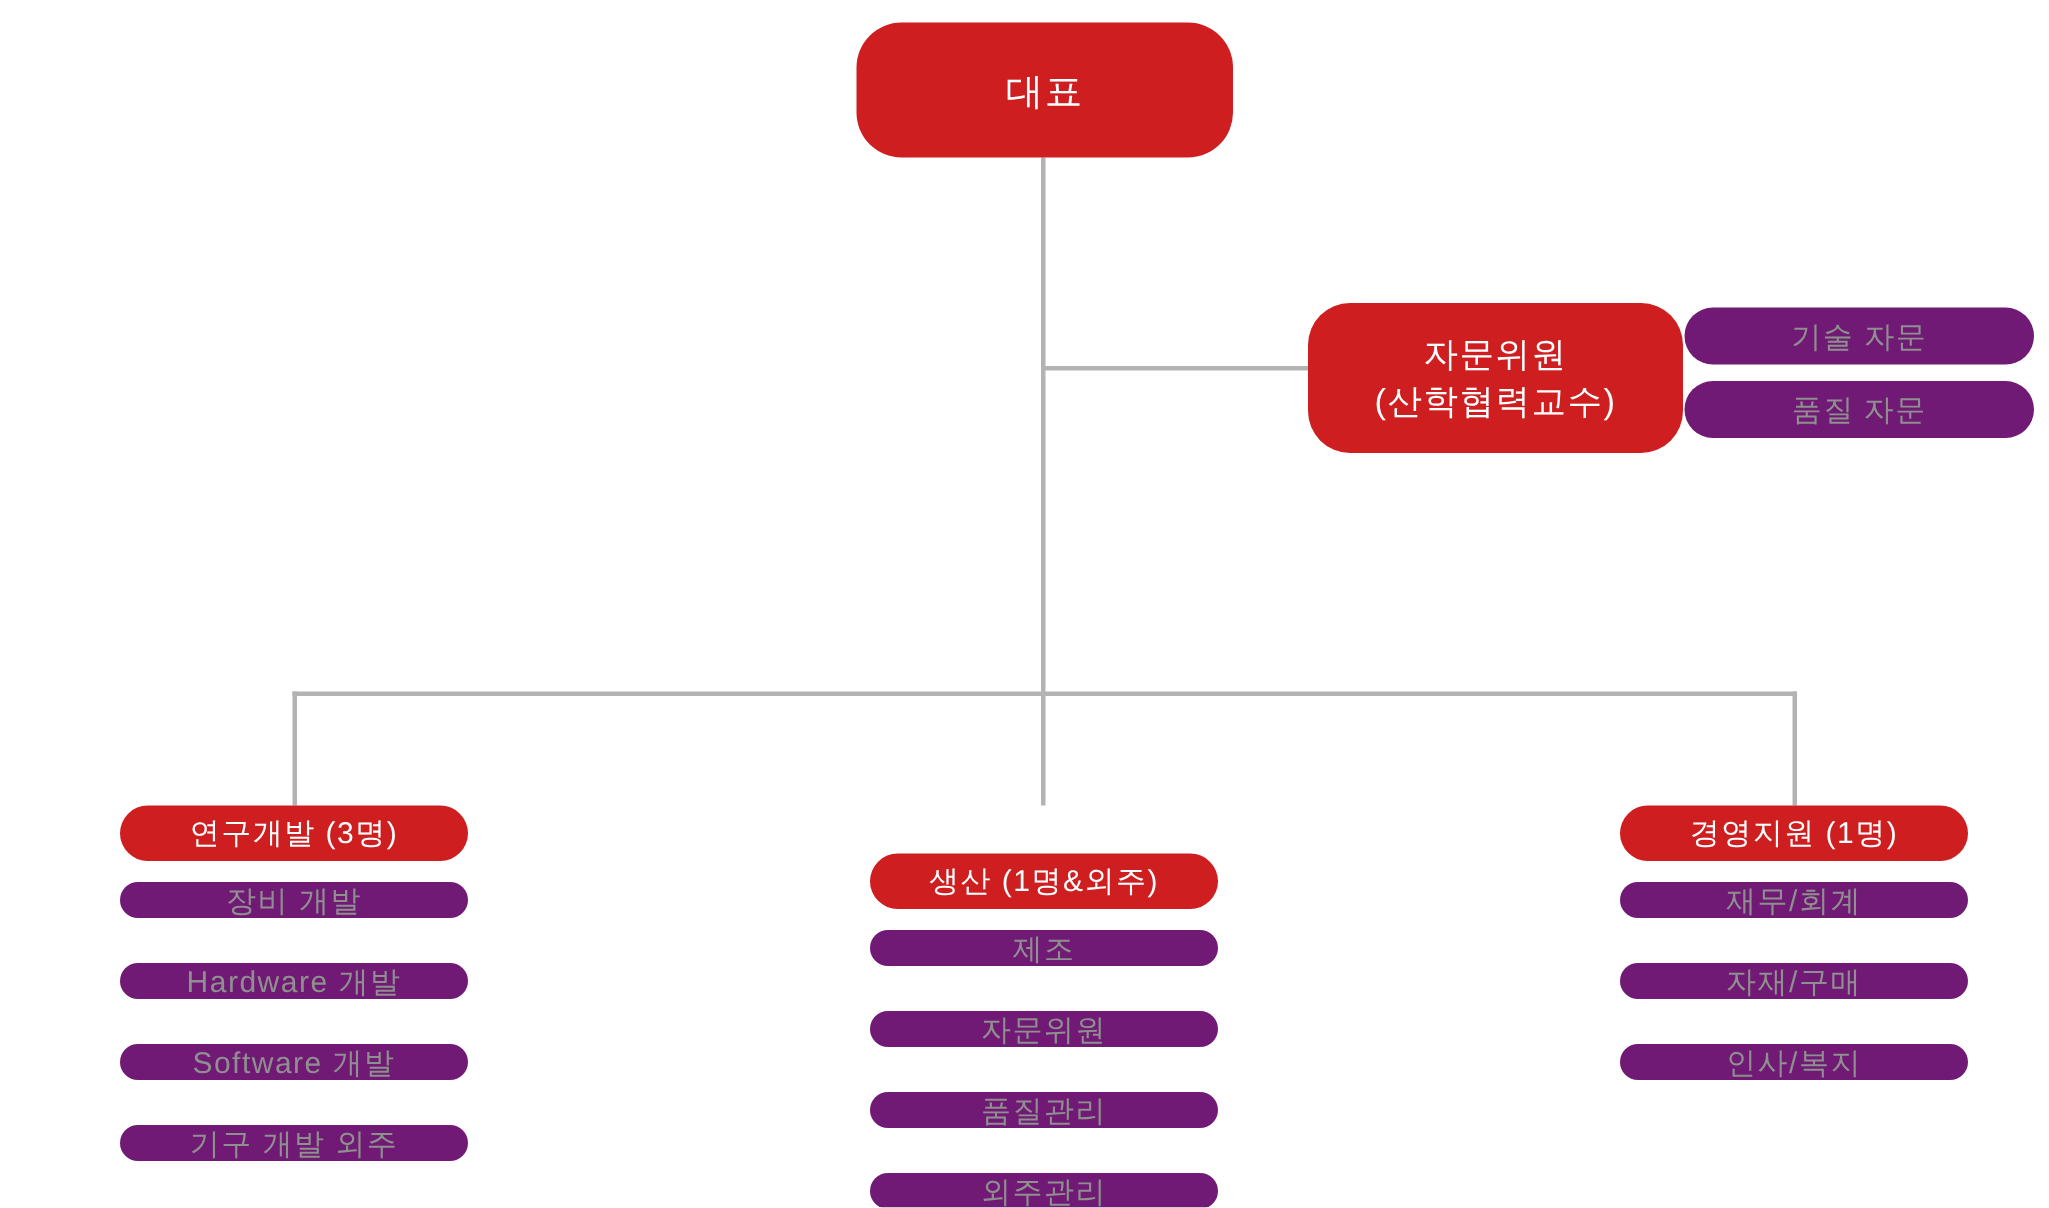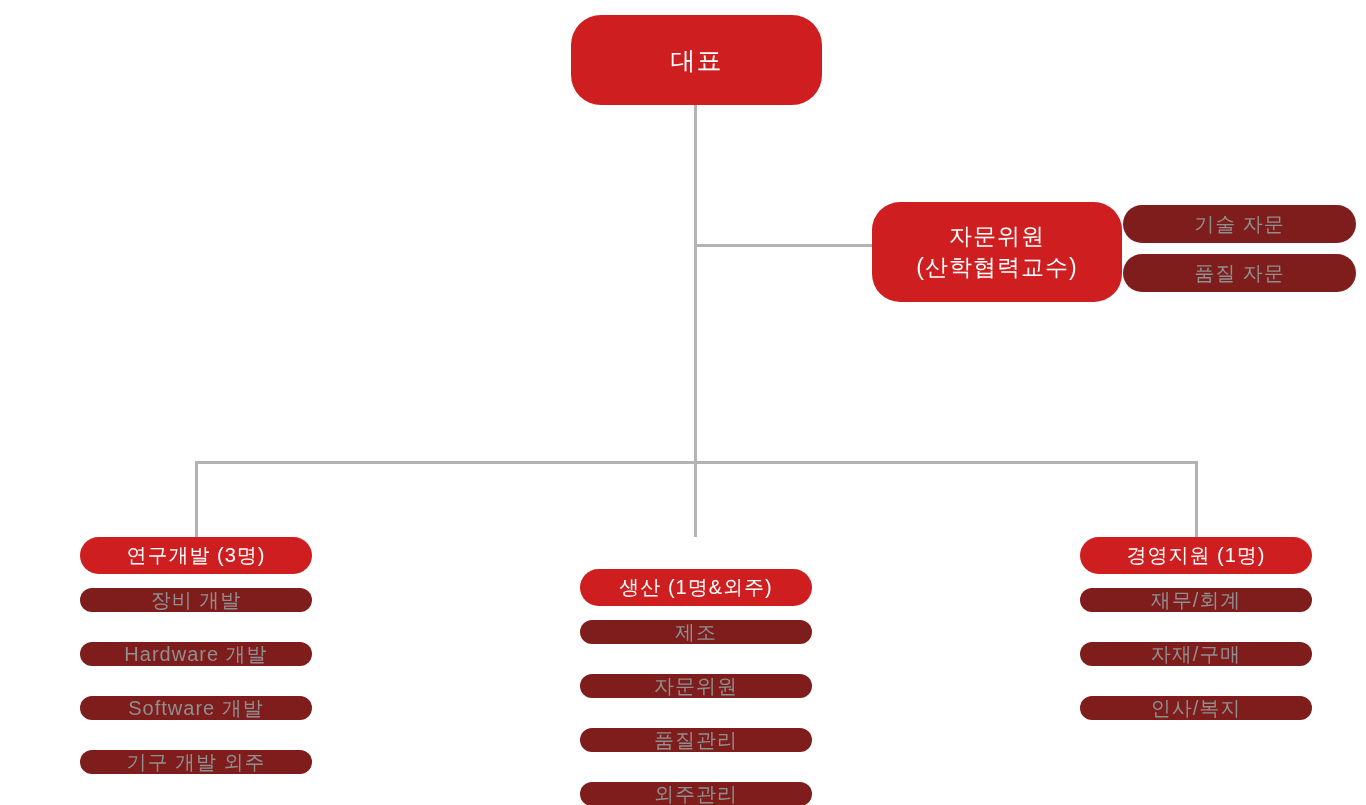--- a/index.html
+++ b/index.html
@@ -29,21 +29,21 @@
     z-index: 2;
     box-sizing: border-box;
     letter-spacing: 1px;
     white-space: nowrap;
   }
   .red {
     background: #ce1e20;
     color: #ffffff;
   }
   .gray {
-    background: #7f1d1d;
+    background: #701a75;
     color: #8f8f8f;
   }
   
   .root-box {
     left: 571px; top: 15px;
     width: 251px; height: 90px;
     border-radius: 30px;
     font-size: 25px;
   }
   
@@ -56,21 +56,21 @@
     line-height: 31px;
   }
   
   .adv-item {
     left: 1123px;
     width: 233px; height: 38px;
     border-radius: 19px;
     font-size: 20px;
   }
   .adv-item-0 { top: 205px; }
-  .adv-item-1 { top: 254px; }
+  .adv-item-1 { top: 254px; font-family: Liberation Serif, serif; }
   
   .dept-head {
     width: 232px; height: 37px;
     border-radius: 19px;
     font-size: 20px;
   }
   .dept-item {
     width: 232px; height: 24px;
     border-radius: 20px;
     font-size: 20px;

